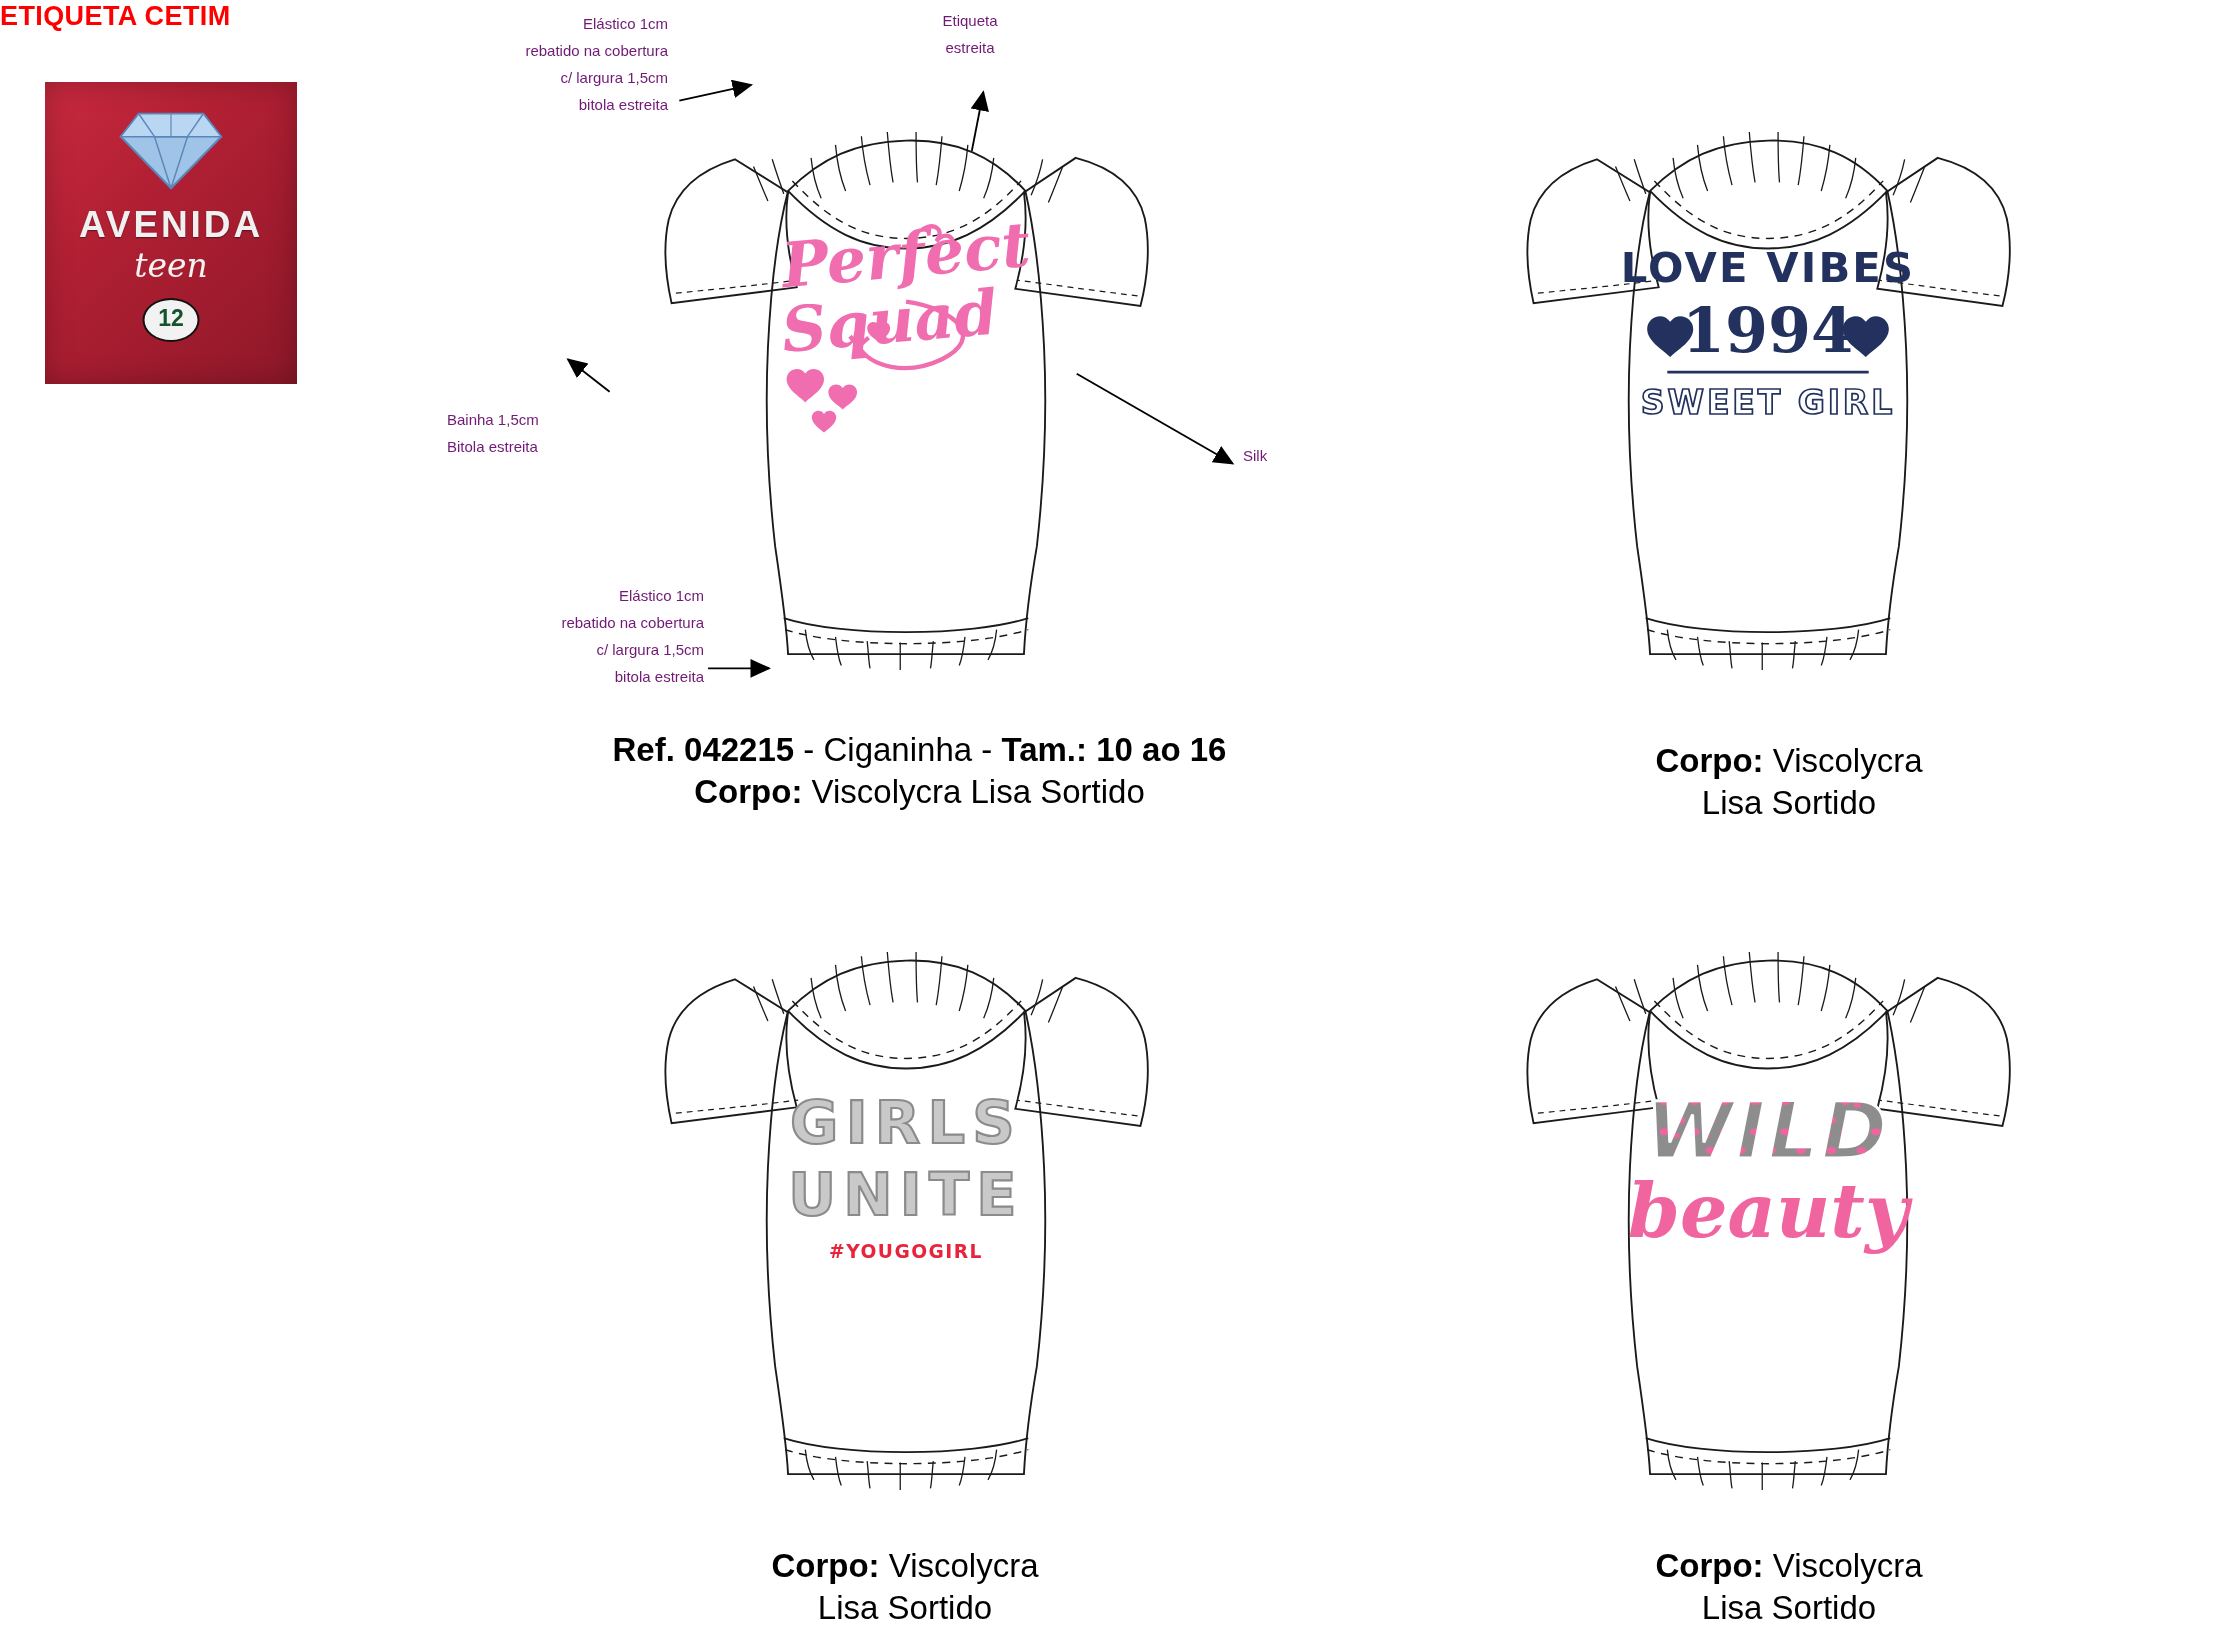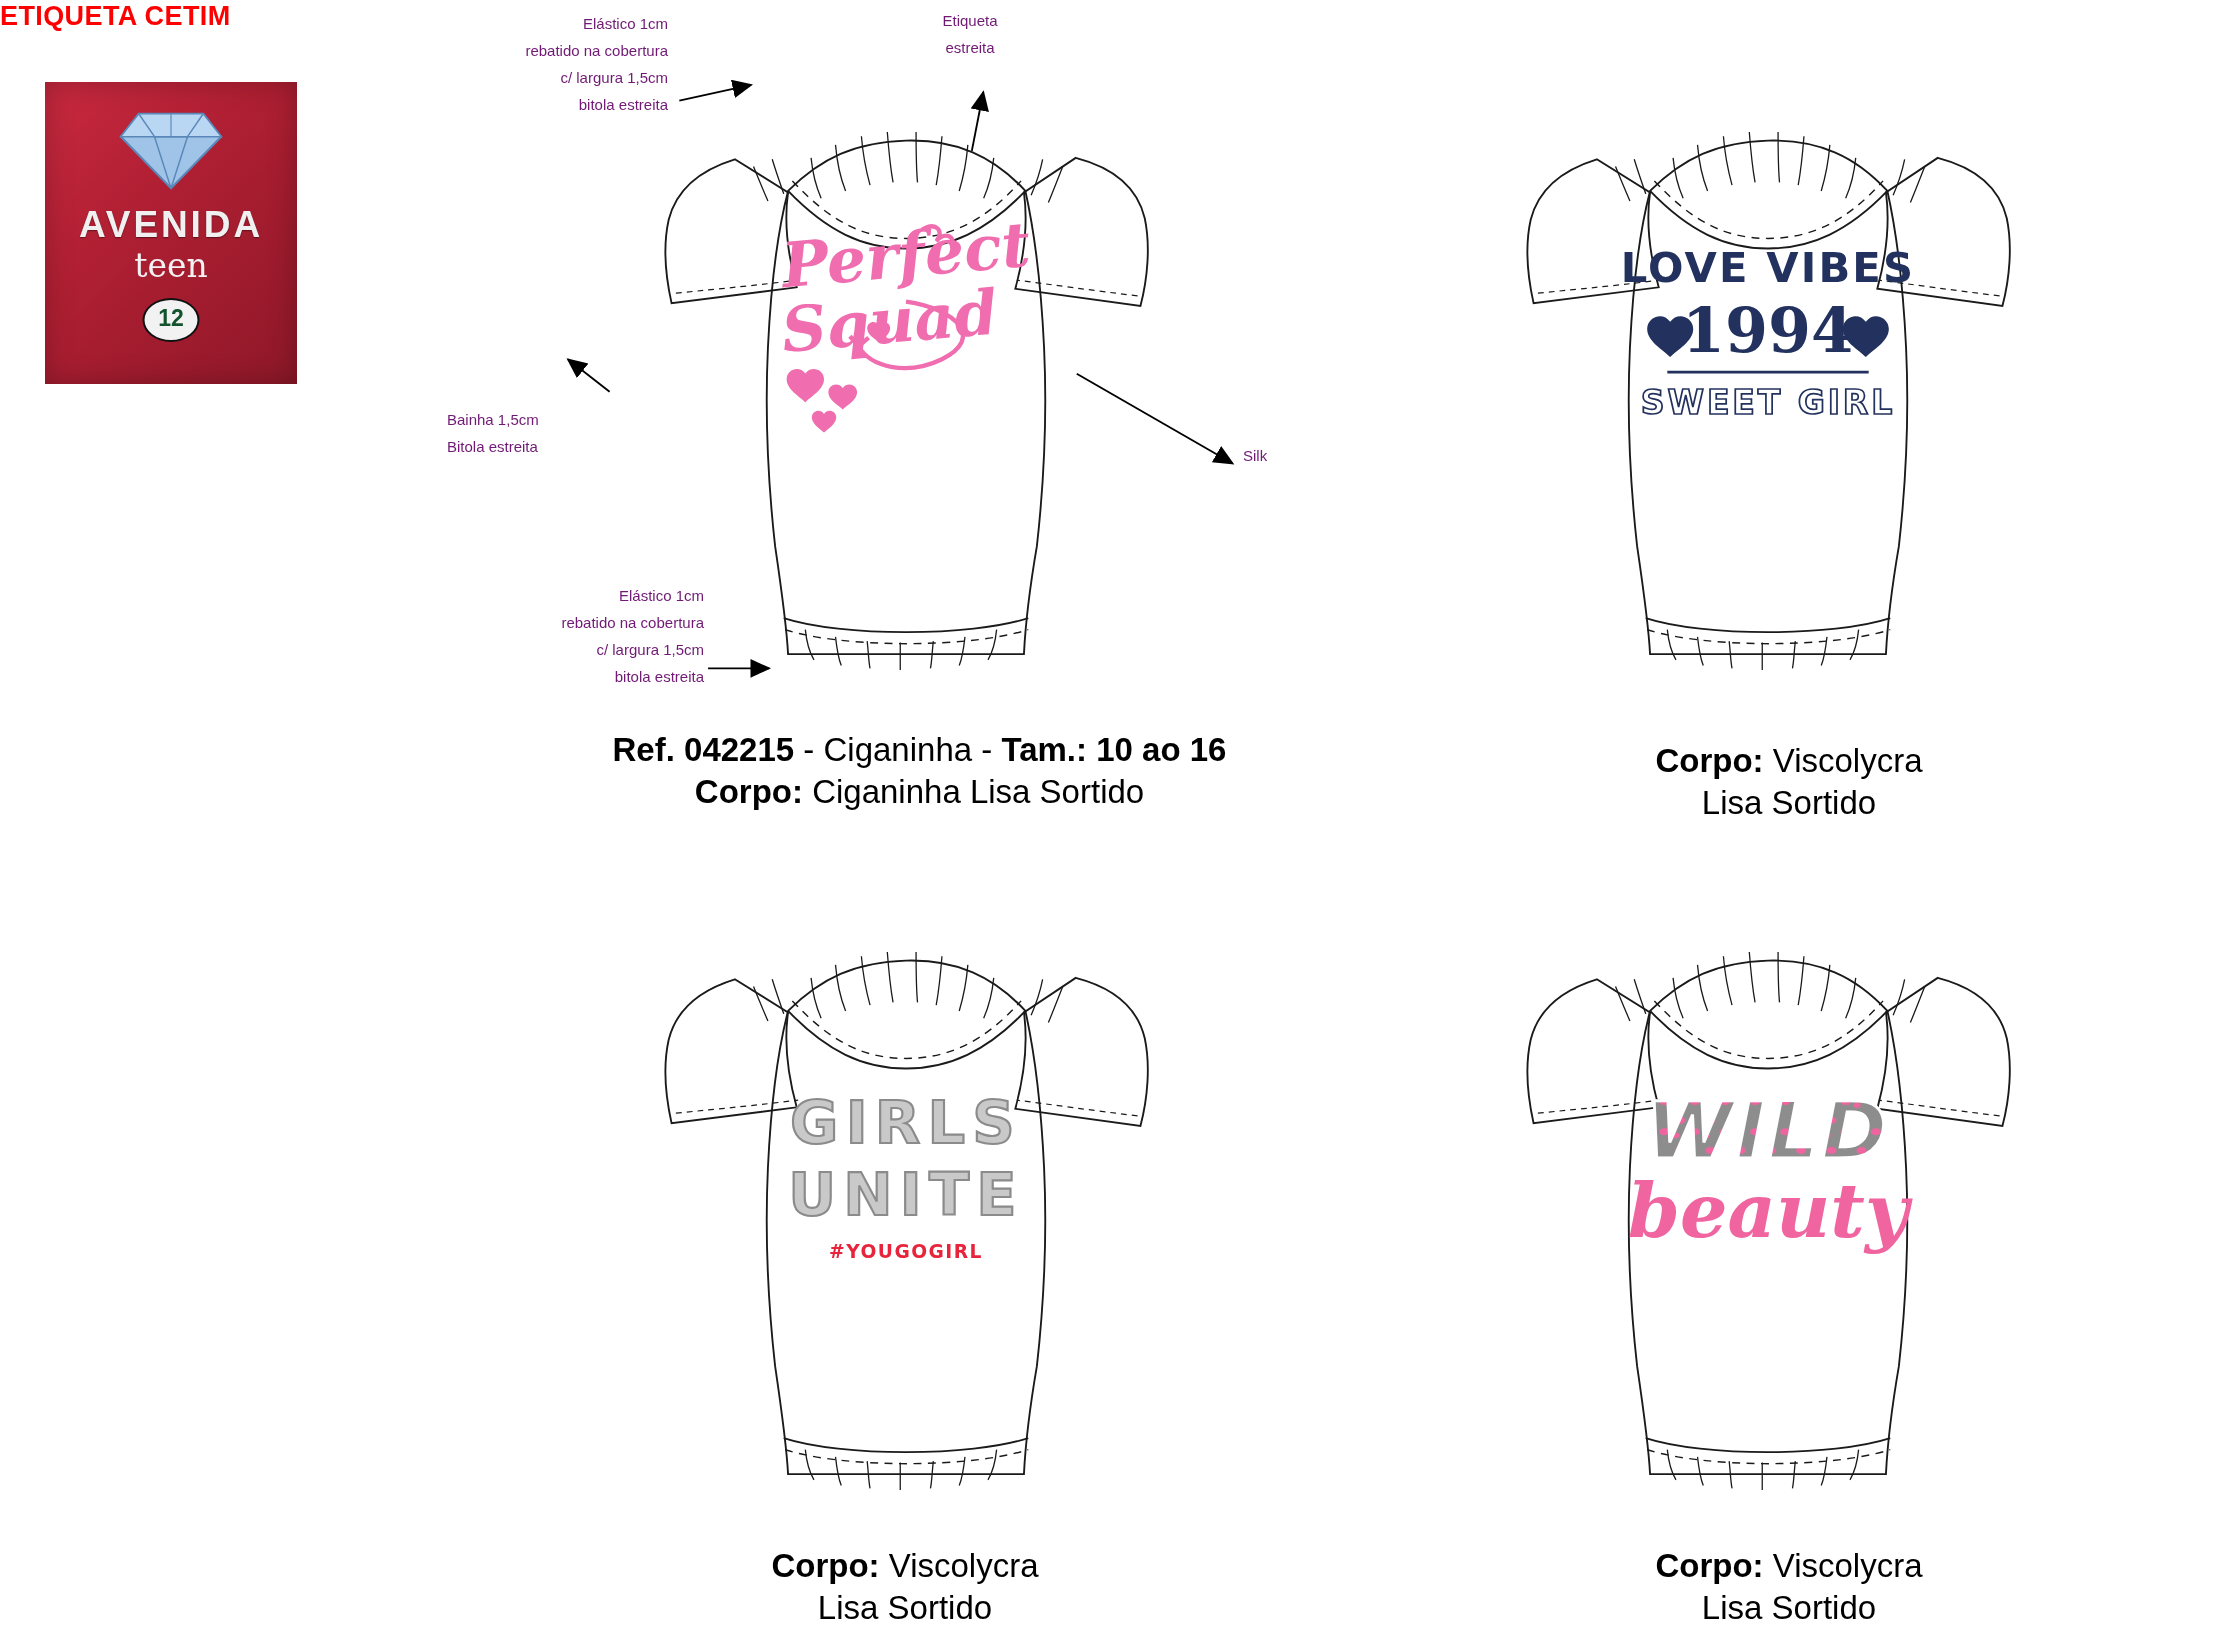--- a/index.html
+++ b/index.html
@@ -27,21 +27,21 @@
   }
   .diamond-wrap { position:absolute; left:50%; top:26px; transform:translateX(-50%); }
   .brand-avenida {
     position:absolute; left:0; top:122px; width:252px; text-align:center;
     font-size:37px; font-weight:bold; color:#f0f0f0;
     letter-spacing:2.9px;
     text-shadow:0 1.4px 1.4px rgba(0,0,0,.45);
   }
   .brand-teen {
     position:absolute; left:0; top:164px; width:252px; text-align:center;
-    font-size:33px; color:#f3f3f3; 
+    font-size:33px; color:#f3f3f3; font-style:italic;
     font-family:"DejaVu Serif", serif;
   }
   .size-badge {
     position:absolute; left:50%; top:216px; transform:translateX(-50%);
     width:53px; height:40px; border:2.9px solid #111; border-radius:50%;
     background:#f2f2f2; color:#14532d;
     font-size:23px; font-weight:bold; line-height:36px; text-align:center;
   }
 
   
@@ -206,21 +206,21 @@
     <b>Ref.</b>
     <b>042215</b>
     <span>-</span>
     <span>Ciganinha</span>
     <span>-</span>
     <b>Tam.:</b>
     <b>10 ao 16</b>
   </div>
   <div>
     <b>Corpo:</b>
-    <span>Ciganinha Lisa Sortido</span>
+    <span>Viscolycra Lisa Sortido</span>
   </div>
 </div>
 
 <div class="abs" style="left:1430px; top:50px; width:676px; height:676px;">
   <svg width="676" height="676" viewBox="0 0 940 940">
     <path class="gl" d="M232,152 C180,168 150,196 140,236 C132,272 136,316 144,352 L318,330 C306,286 300,240 306,198 Z"></path>
     <path class="gdash-s" d="M150,338 C214,332 272,326 320,320"></path>
     <path class="gl" d="M706,150 C760,164 792,192 802,234 C810,272 806,318 796,356 L622,332 C634,288 640,242 634,198 Z"></path>
     <path class="gdash-s" d="M792,342 C728,334 670,326 624,320"></path>
     <path class="gl" d="M306,196 C352,150 400,128 470,126 C540,124 592,148 636,196

